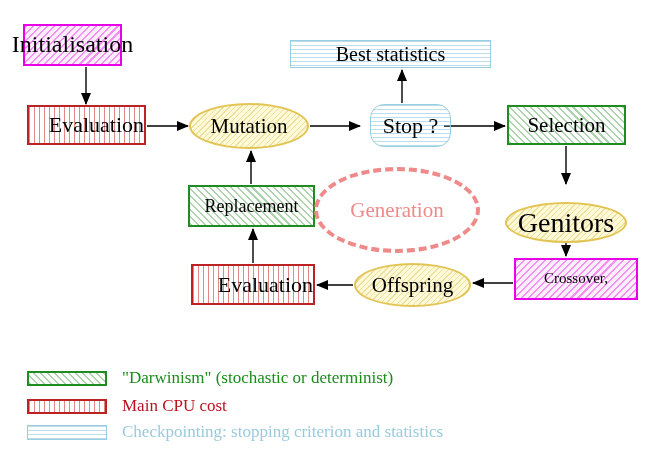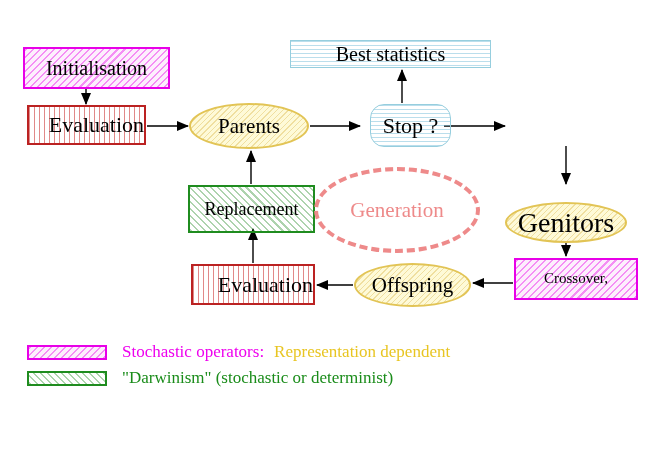--- a/index.html
+++ b/index.html
@@ -28,27 +28,27 @@
   }
   .h-cyan{
     border:1.5px solid #96cede;
     background:repeating-linear-gradient(180deg, rgba(130,195,220,.55) 0 1px, rgba(255,255,255,0) 1px 4px);
   }
   .h-yellow{
     border:2px solid #e2c455;border-radius:50%;
     background:#fefad8 repeating-linear-gradient(135deg, rgba(222,190,90,.45) 0 1px, rgba(255,255,255,0) 1px 4px);
   }
   
-  .n-init{left:23px;top:24px;width:147px;height:42px;font-size:20px;margin-top:23px;}
+  .n-init{left:23px;top:24px;width:99px;height:42px;font-size:24px;}
   .n-best{left:290px;top:40px;width:201px;height:28px;font-size:20px;}
   .n-evalt{left:27px;top:105px;width:119px;height:40px;font-size:22px;}
   .n-parents{left:189px;top:103px;width:120px;height:46px;font-size:21px;}
   .n-stop{left:362px;top:104px;width:81px;height:43px;font-size:22px;border-radius:14px;margin-left:8px;}
   .n-sel{left:507px;top:105px;width:119px;height:40px;font-size:21px;}
-  .n-repl{left:188px;top:185px;width:127px;height:48px;font-size:18px;}
+  .n-repl{left:188px;top:185px;width:127px;height:42px;font-size:18px;}
   .n-gen{
     left:314px;top:167px;width:166px;height:86px;border:4px dashed #ee8a8a;border-radius:50%;
     color:#ee8a8a;font-size:21px;background:transparent;
   }
   .n-genitors{left:505px;top:202px;width:122px;height:41px;font-size:28px;}
   .n-cross{left:514px;top:258px;width:124px;height:42px;font-size:15px;flex-direction:row;}
   .n-cross .l2{align-self:center;padding-left:10px;}
   .n-evalb{left:191px;top:264px;width:124px;height:41px;font-size:22px;}
   .n-off{left:354px;top:263px;width:117px;height:44px;font-size:21px;}
   
@@ -91,27 +91,30 @@
 
   <div class="node h-cyan n-best">
     <span>Best statistics</span>
   </div>
 
   <div class="node h-red n-evalt">
     <span>Evaluation</span>
   </div>
 
   <div class="node h-yellow n-parents">
-    <span>Parents</span>
+    <span>Mutation</span>
   </div>
 
   <div class="node h-cyan n-stop">
     <span>Stop ?</span>
   </div>
 
+  <div class="node h-green n-sel">
+    <span>Selection</span>
+  </div>
 
   <div class="node h-green n-repl">
     <span>Replacement</span>
   </div>
 
   <div class="node n-gen">
     <span>Generation</span>
   </div>
 
   <div class="node h-yellow n-genitors">
@@ -123,26 +126,29 @@
   </div>
 
   <div class="node h-red n-evalb">
     <span>Evaluation</span>
   </div>
 
   <div class="node h-yellow n-off">
     <span>Offspring</span>
   </div>
 
-  <div class="legend-row lr1">
-    <span class="swatch h-magenta"></span>
-    <span class="t-magenta">Stochastic operators:</span>
-    <span class="t-gold">Representation dependent</span>
-  </div>
 
   <div class="legend-row lr2">
     <span class="swatch h-green"></span>
     <span class="t-green">"Darwinism" (stochastic or determinist)</span>
   </div>
 
+  <div class="legend-row lr3">
+    <span class="swatch h-red"></span>
+    <span class="t-red">Main CPU cost</span>
+  </div>
 
+  <div class="legend-row lr4">
+    <span class="swatch h-cyan"></span>
+    <span class="t-cyan">Checkpointing: stopping criterion and statistics</span>
+  </div>
 
 </div>
 
 </body></html>

